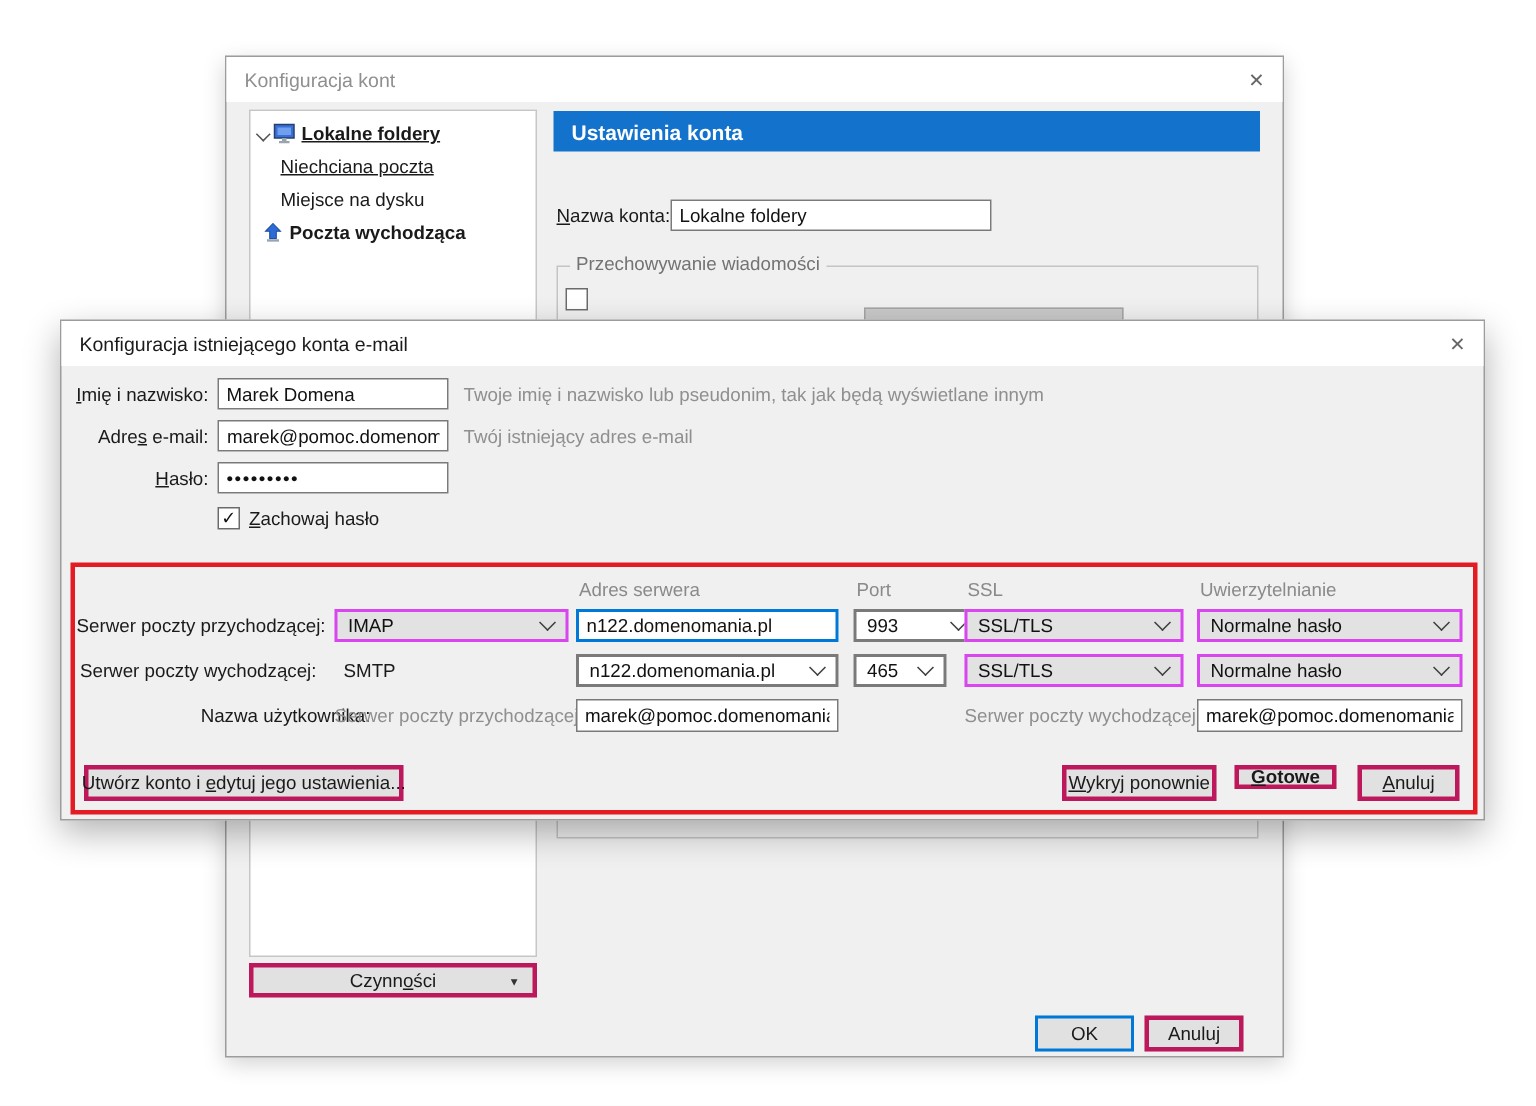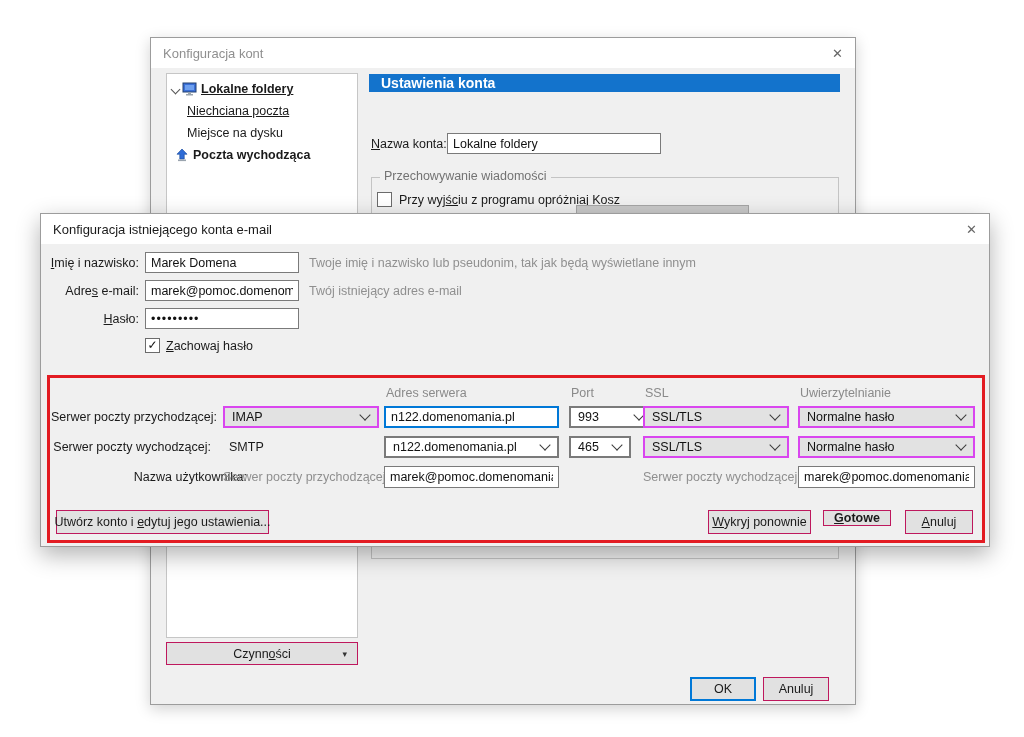--- a/index.html
+++ b/index.html
@@ -19,21 +19,21 @@
   .input{position:absolute;box-sizing:border-box;border:1px solid #7a7a7a;background:#fff;
          font-family:"Liberation Sans",sans-serif;font-size:12.5px;color:#111;padding:1px 5px;}
   .input.focused{border:2px solid #0078d7;}
 
   .fsel{position:absolute;box-sizing:border-box;border:2px solid #d946ef;background:#e2e2e2;
         font-size:12.5px;color:#111;display:flex;align-items:center;padding:0 22px 0 7px;white-space:nowrap;overflow:hidden;}
   .fsel.white{background:#fff;border-color:#7a7a7a;}
   .chev{position:absolute;right:8px;top:50%;width:7px;height:7px;margin-top:-6px;
         border-right:1.3px solid #3c3c3c;border-bottom:1.3px solid #3c3c3c;transform:rotate(45deg);}
 
-  .btn{position:absolute;box-sizing:border-box;background:#e1e1e1;border:1px solid #be185d;
+  .btn{position:absolute;box-sizing:border-box;background:#e1e1e1;border:3px solid #be185d;
        font-family:"Liberation Sans",sans-serif;font-size:12.5px;color:#1a1a1a;
        display:flex;align-items:center;justify-content:center;white-space:nowrap;}
   .btn.default-blue{border:2px solid #0078d7;}
   .btn.bold{font-weight:bold;}
 
   .checkbox{position:absolute;width:15px;height:15px;background:#fff;border:1px solid #6b6b6b;
             box-sizing:border-box;font-size:12px;line-height:13px;text-align:center;color:#111;}
 
   .sidebar{position:absolute;background:#fff;border:1px solid #c6c6c6;box-sizing:border-box;}
   .tree-row{position:absolute;left:0;right:0;height:22px;font-size:12.5px;color:#1a1a1a;display:flex;align-items:center;}
@@ -95,36 +95,33 @@
       </div>
     </div>
 
     <div class="btn" style="left:15px;top:604px;width:192px;height:23px;">
       <span>
         <span>Czynn</span><span class="mn">o</span><span>ści</span>
       </span>
       <span class="caret">▾</span>
     </div>
 
-    <div class="section-header" style="left:218px;top:36px;width:471px;height:18px;">
+    <div class="section-header" style="left:218px;top:36px;width:471px;height:27px;">
         <span>Ustawienia konta</span>
       </div>
 
 
     <div class="label" style="left:220px;top:99px;">
       <span></span><span class="mn">N</span><span>azwa konta:</span>
     </div>
     <input class="input" style="left: 296px; top: 95px; width: 214px; height: 21px;" value="Lokalne foldery">
 
     <div class="groupbox" style="left:220px;top:139px;width:468px;height:382px;">
       <span class="legend">Przechowywanie wiadomości</span>
       <div class="checkbox" style="left:5px;top:14px;"></div>
-      <div class="label" style="left:27px;top:15px;">
-        <span>Przy wyj</span><span class="mn">śc</span><span>iu z programu opróżniaj Kosz</span>
-      </div>
     </div>
 
     <div class="partial-strip" style="left:425px;top:167px;width:173px;height:10px;"></div>
 
     <div class="btn default-blue" style="left:539px;top:639px;width:66px;height:24px;">
         <span>OK</span>
       </div>
     <div class="btn" style="left:612px;top:639px;width:66px;height:24px;">
         <span>Anuluj</span>
       </div>

